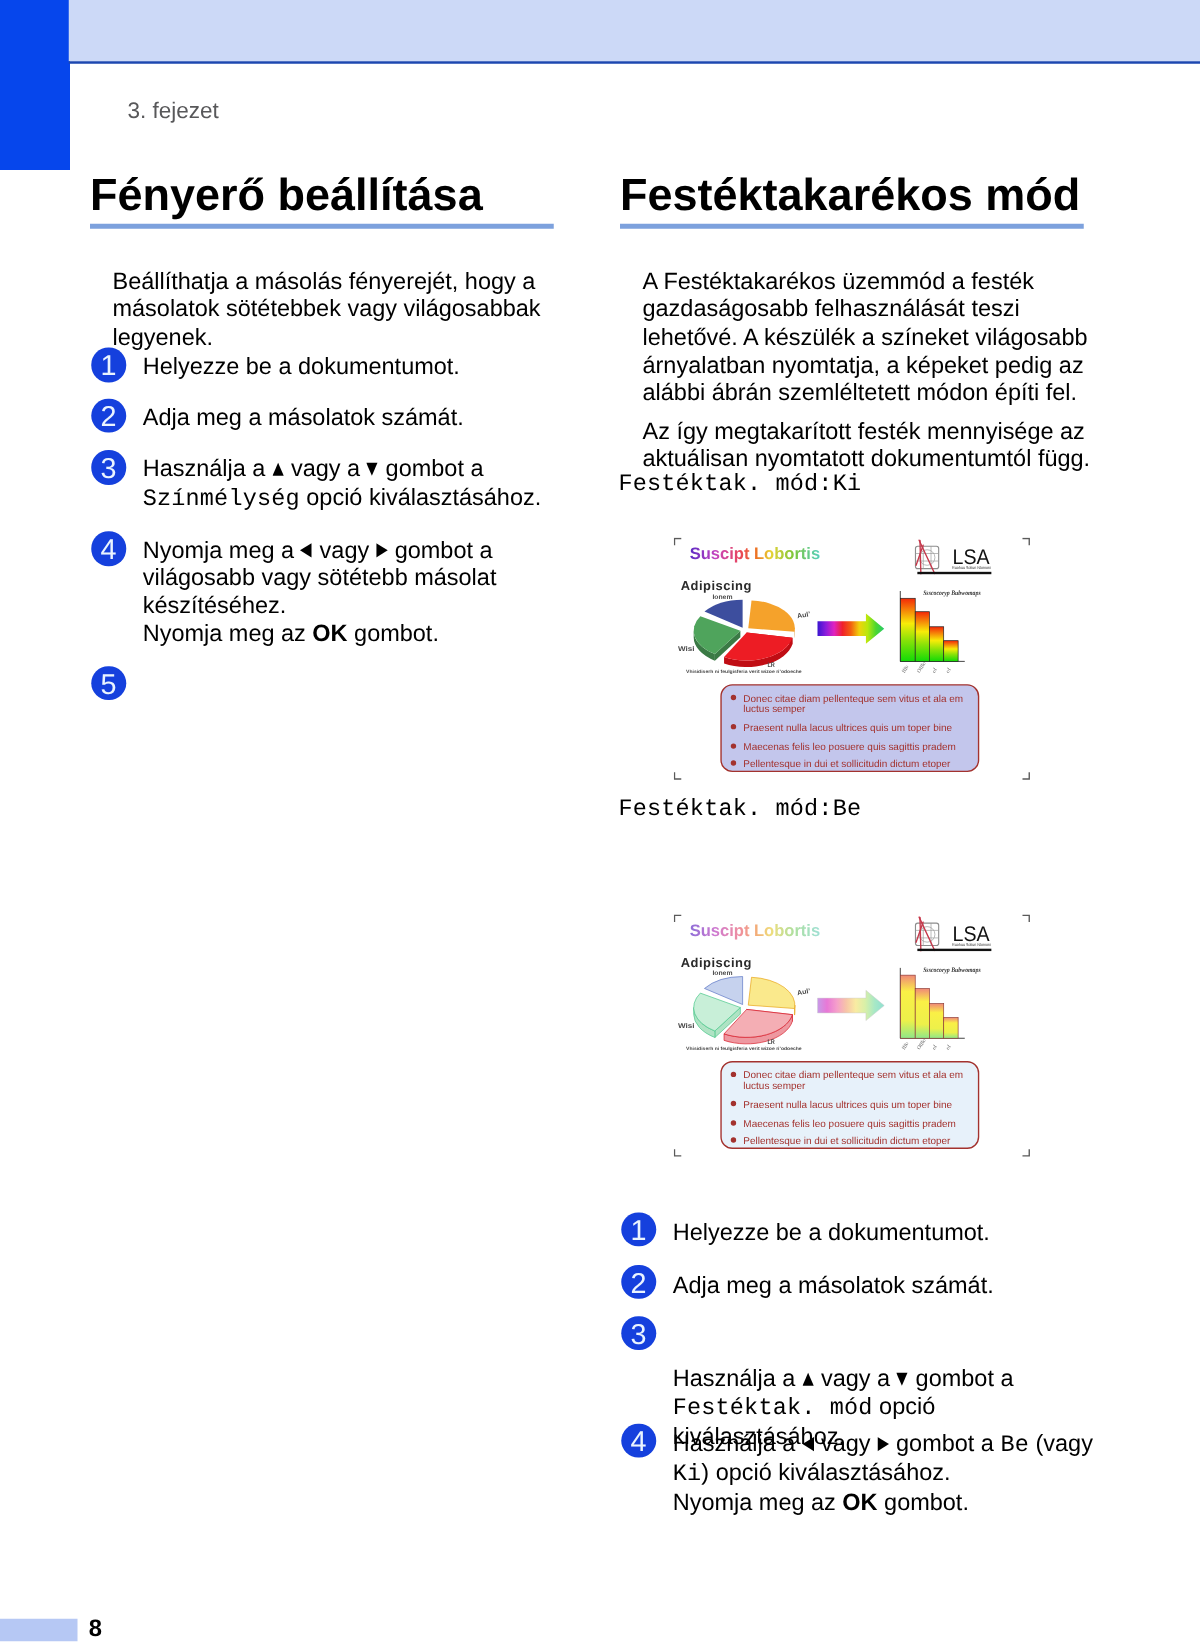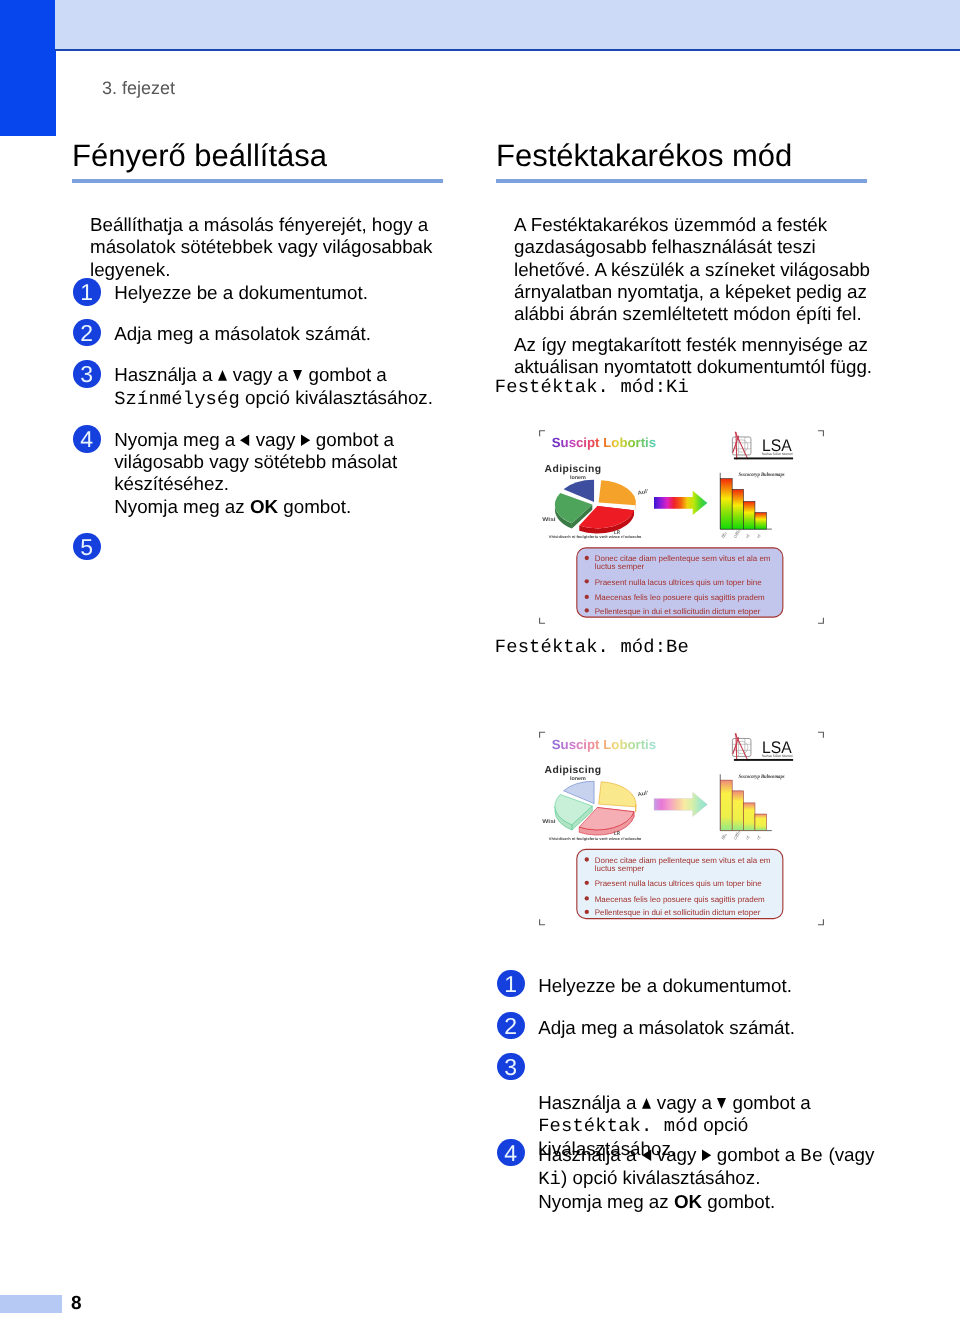--- a/index.html
+++ b/index.html
@@ -7,21 +7,21 @@
   body{width:960px;height:1320px;background:#fff;overflow:hidden;
        font-family:"Liberation Sans",sans-serif;color:#000;
        -webkit-font-smoothing:antialiased;text-rendering:geometricPrecision;}
   .page{position:relative;width:960px;height:1320px;background:#fff;}
   
   .hdr-band{position:absolute;left:55px;top:0;width:905px;height:49px;background:#ccd9f7;}
   .hdr-rule{position:absolute;left:55px;top:49px;width:905px;height:2px;background:#1c47b0;}
   .sidebar{position:absolute;left:0;top:0;width:56px;height:136px;background:#0646ec;}
   .chapter{position:absolute;left:102px;top:78px;font-size:18px;line-height:21px;color:#58585a;}
   
-  .sec{position:absolute;font-size:31px;font-weight:normal;line-height:30px;margin:0;white-space:nowrap;}
+  .sec{position:absolute;font-size:36px;font-weight:bold;line-height:30px;margin:0;white-space:nowrap;}
   .sec-rule{position:absolute;height:4px;background:#7da1dd;}
   
   .body{position:absolute;font-size:18.8px;line-height:22.4px;margin:18px;}
   .mono{font-family:"Liberation Mono",monospace;font-size:18.8px;letter-spacing:0.15px;}
   .monoblock{position:absolute;font-family:"Liberation Mono",monospace;font-size:18.8px;
              line-height:22.4px;letter-spacing:0.15px;white-space:nowrap;}
   .step{position:absolute;font-size:18.8px;line-height:22.4px;white-space:pre-wrap;}
   .num{position:absolute;width:27.5px;height:27.5px;border-radius:50%;background:#1540dd;
        color:#eaf4ff;font-size:23px;line-height:28.6px;text-align:center;
        font-family:"Liberation Sans",sans-serif;}

